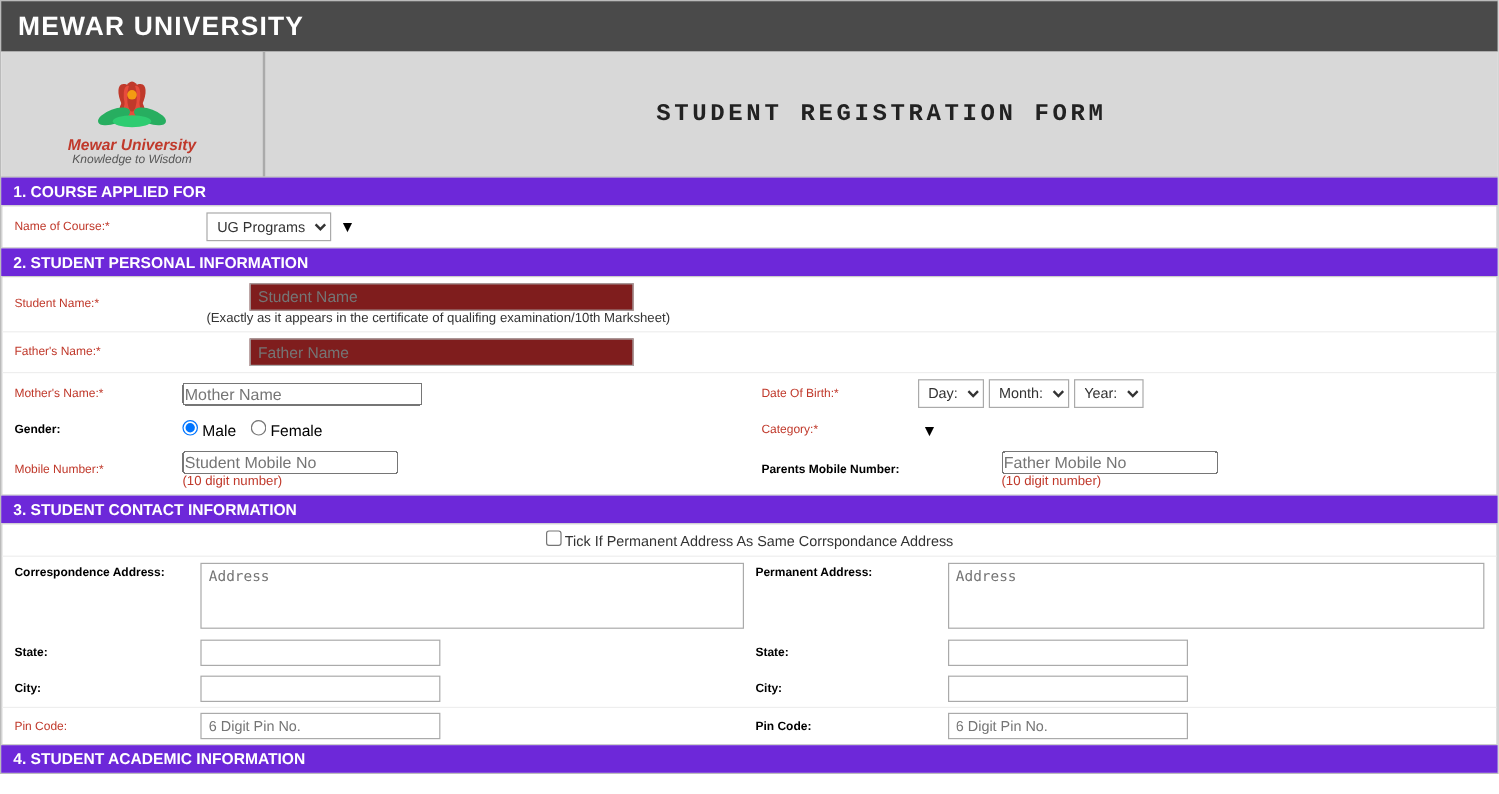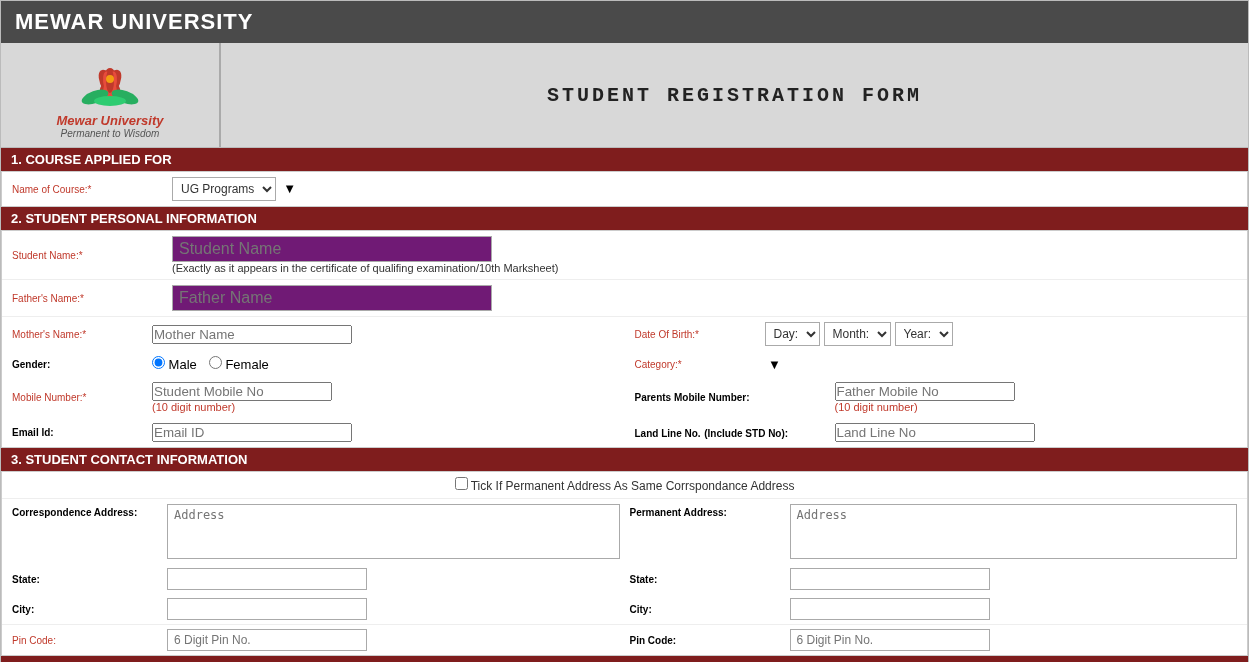--- a/index.html
+++ b/index.html
@@ -40,21 +40,21 @@
     .form-title {
       font-family: 'Courier New', monospace;
       font-size: 20px;
       font-weight: bold;
       letter-spacing: 3px;
       color: #222;
     }
 
     
     .section-header {
-      background: #7f1d1d;
+      background: #6d28d9;
       color: #fff;
       font-weight: bold;
       font-size: 13px;
       padding: 4px 10px;
       margin-top: 0;
     }
 
     
     .form-section {
       border: 1px solid #ccc;
@@ -75,23 +75,24 @@
     }
     .field-label.black { color: #000; font-weight: bold; }
 
     .field-input {
       flex: 1;
     }
     .field-input input[type="text"] {
       width: 100%;
       border: 1px solid #aaa;
       padding: 3px 6px;
-      font-size: 16px;
+      font-size: 13px;
       color: #999;
-      background: #701a75;
+      background: #7f1d1d;
+      margin-left: 36px;
     }
     .hint-text { font-size: 11px; color: #333; }
 
     .half-row {
       display: flex;
       width: 100%;
     }
     .half-col {
       flex: 1;
       display: flex;
@@ -203,21 +204,21 @@
         <ellipse cx="45" cy="30" rx="4" ry="12" fill="#c0392b"></ellipse>
 
         <ellipse cx="30" cy="46" rx="14" ry="6" fill="#27ae60" transform="rotate(-20 30 46)"></ellipse>
         <ellipse cx="60" cy="46" rx="14" ry="6" fill="#27ae60" transform="rotate(20 60 46)"></ellipse>
         <ellipse cx="45" cy="50" rx="16" ry="5" fill="#2ecc71"></ellipse>
 
         <circle cx="45" cy="28" r="4" fill="#f39c12"></circle>
       </svg>
       <div class="logo-text">
         <div class="university-name">Mewar University</div>
-        <div class="tagline">Permanent to Wisdom</div>
+        <div class="tagline">Knowledge to Wisdom</div>
       </div>
     </div>
     <div class="form-title-area">
       <div class="form-title">STUDENT  REGISTRATION  FORM</div>
     </div>
   </div>
 
   <div class="section-header">1. COURSE APPLIED FOR</div>
   <div class="form-section">
     <div class="form-row">
@@ -299,33 +300,20 @@
       </div>
       <div class="half-col" style="flex:1;">
         <span class="field-label black" style="min-width:200px;">Parents Mobile Number:</span>
         <div>
           <input type="text" style="width: 180px; display: block;" placeholder="Father Mobile No">
           <div class="hint-text" style="color:#c0392b;">(10 digit number)</div>
         </div>
       </div>
     </div>
 
-    <div class="half-row">
-      <div class="half-col">
-        <span class="field-label black">Email Id:</span>
-        <input type="text" style="width: 200px;" placeholder="Email ID">
-      </div>
-      <div class="half-col" style="flex:1;">
-        <div style="min-width:200px;">
-          <span class="field-label black">Land Line No.</span>
-          <span class="field-label black">(Include STD No):</span>
-        </div>
-        <input type="text" style="width: 200px;" placeholder="Land Line No">
-      </div>
-    </div>
   </div>
 
   <div class="section-header">3. STUDENT CONTACT INFORMATION</div>
   <div class="form-section">
 
     <div class="contact-same-row">
       <input type="checkbox" style="">
       <span>Tick If Permanent Address As Same Corrspondance Address</span>
     </div>
 

